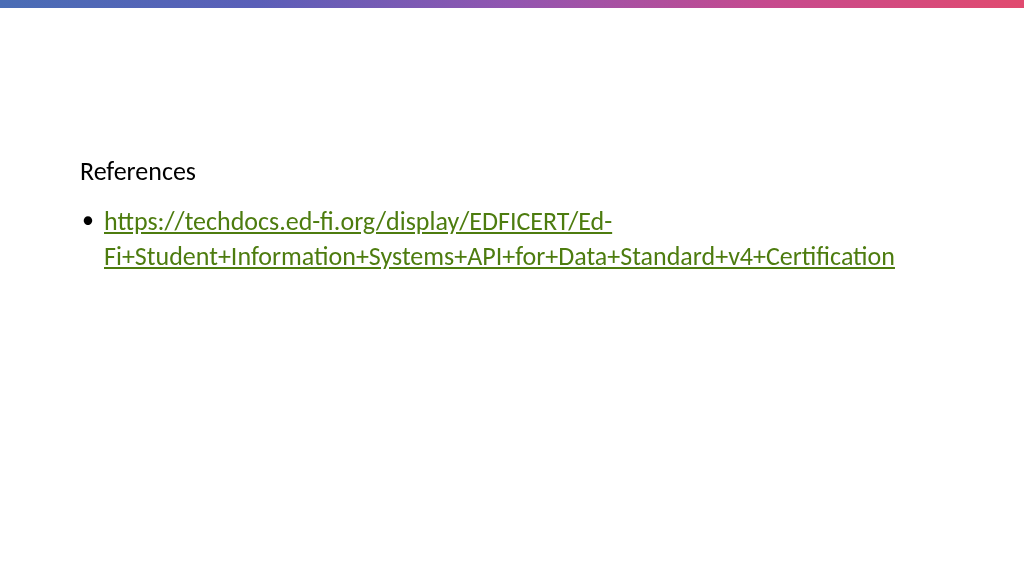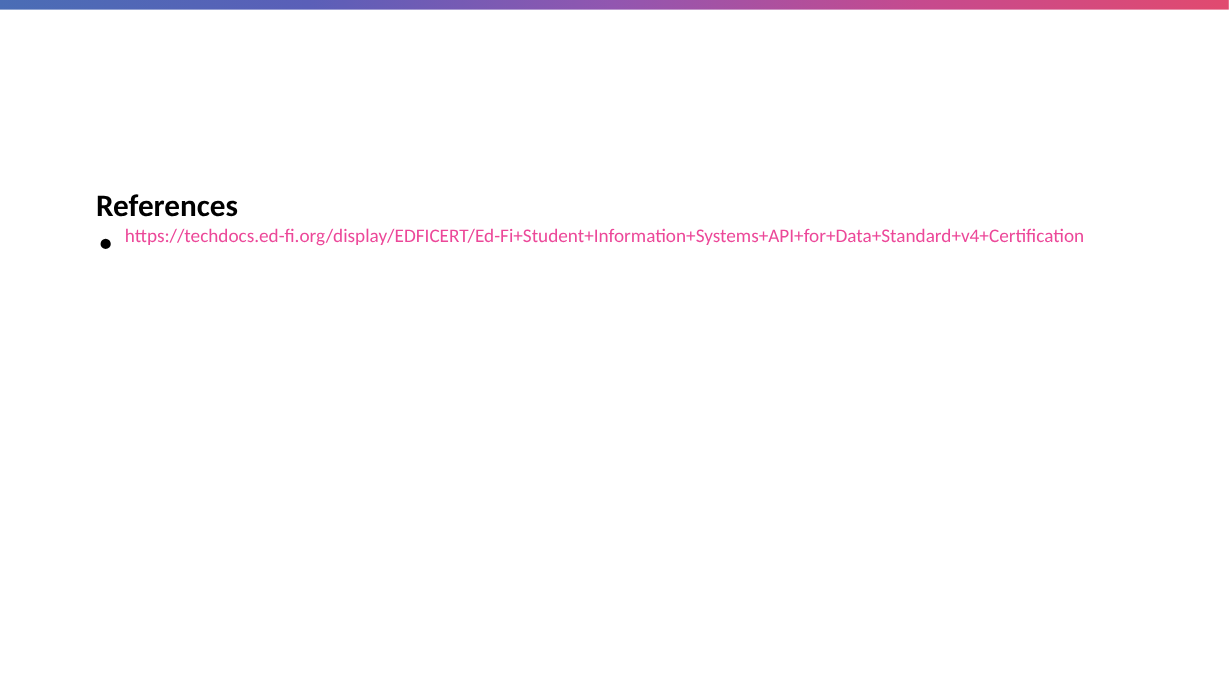--- a/index.html
+++ b/index.html
@@ -24,44 +24,45 @@
     }
     .content {
       position: absolute;
       top: 155px;
       left: 80px;
       right: 65px;
     }
     .heading {
       font-size: 26px;
       color: #000000;
-      font-weight: 700;
-      margin-bottom: 0;
+      font-weight: 400;
+      margin-bottom: 17px;
     }
     .reference-list {
       list-style: none;
       padding: 0;
     }
     .reference-item {
       position: relative;
       padding-left: 24px;
       margin-bottom: 16px;
       line-height: 1.35;
     }
     .reference-item::before {
       content: "•";
       position: absolute;
       left: 2px;
       top: 0;
       font-size: 24px;
       color: #000000;
     }
     .reference-link {
-      color: #ec4899;
-      font-size: 16px;
+      color: #4d7c0f;
+      text-decoration: underline;
+      font-size: 26px;
       word-break: break-word;
     }
   </style>
 </head>
 <body>
 
 <div class="top-border"></div>
 
 <div class="content">
   <h2 class="heading">References</h2>

